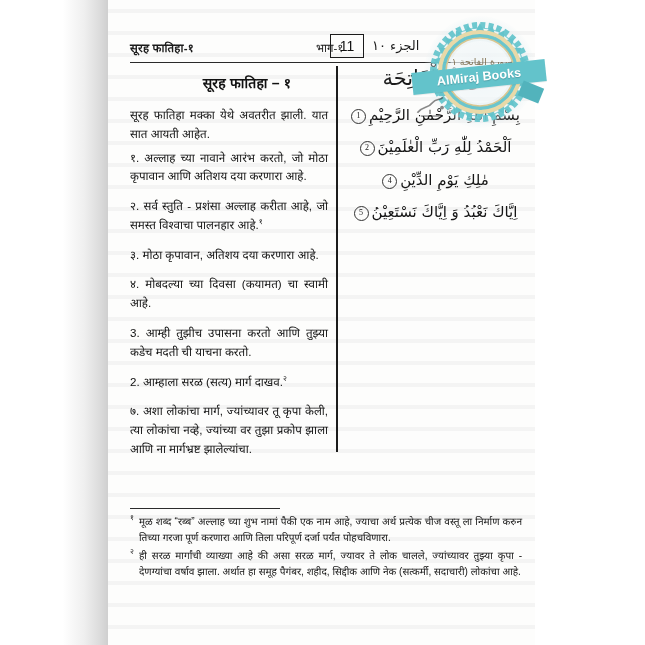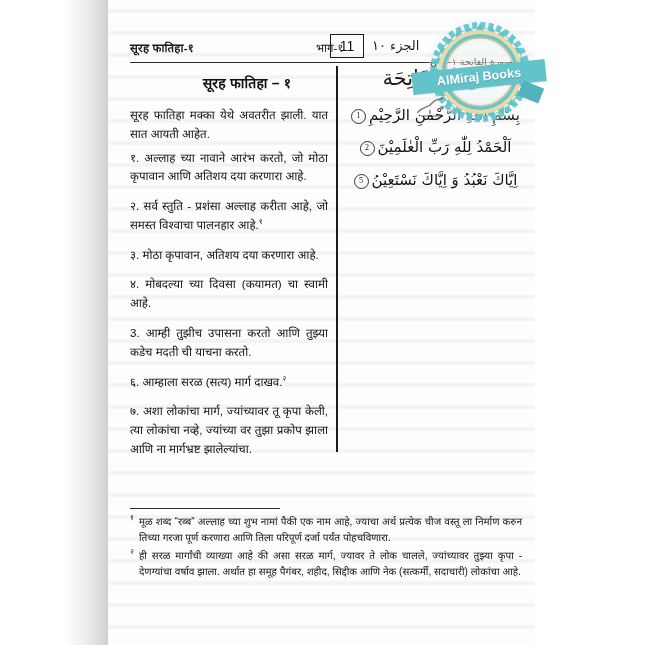--- a/index.html
+++ b/index.html
@@ -184,27 +184,28 @@
 
       <div class="divider"></div>
 
       <div class="mr-col">
         <p class="mr-p intro">सूरह फातिहा मक्का येथे अवतरीत झाली. यात सात आयती आहेत.</p>
         <p class="mr-p">१. अल्लाह च्या नावाने आरंभ करतो, जो मोठा कृपावान आणि अतिशय दया करणारा आहे.</p>
         <p class="mr-p"><span>२. सर्व स्तुति - प्रशंसा अल्लाह करीता आहे, जो समस्त विश्वाचा पालनहार आहे.</span><span class="fn-sup">१</span></p>
         <p class="mr-p">३. मोठा कृपावान, अतिशय दया करणारा आहे.</p>
         <p class="mr-p">४. मोबदल्या च्या दिवसा (कयामत) चा स्वामी आहे.</p>
         <p class="mr-p">3. आम्ही तुझीच उपासना करतो आणि तुझ्या कडेच मदती ची याचना करतो.</p>
-        <p class="mr-p"><span>६. आम्हाला सरळ (सत्य) मार्ग दाखव.</span><span class="fn-sup">२</span></p>
+        <p class="mr-p"><span>2. आम्हाला सरळ (सत्य) मार्ग दाखव.</span><span class="fn-sup">२</span></p>
         <p class="mr-p">७. अशा लोकांचा मार्ग, ज्यांच्यावर तू कृपा केली, त्या लोकांचा नव्हे, ज्यांच्या वर तुझा प्रकोप झाला आणि ना मार्गभ्रष्ट झालेल्यांचा.</p>
       </div>
 
       <div class="ar-col">
         <p class="ar-v"><span>بِسْمِ اللهِ الرَّحْمٰنِ الرَّحِيْمِ</span><span class="num">1</span></p>
         <p class="ar-v"><span>اَلْحَمْدُ لِلّٰهِ رَبِّ الْعٰلَمِيْنَ</span><span class="num">2</span></p>
+        <p class="ar-v"><span>مٰلِكِ يَوْمِ الدِّيْنِ</span><span class="num">4</span></p>
         <p class="ar-v"><span>اِيَّاكَ نَعْبُدُ وَ اِيَّاكَ نَسْتَعِيْنُ</span><span class="num">5</span></p>
       </div>
 
       <div class="fn-rule"></div>
       <div class="fn-wrap">
         <p class="fn"><span class="mark">१</span><span>मूळ शब्द “रब्ब” अल्लाह च्या शुभ नामां पैकी एक नाम आहे, ज्याचा अर्थ प्रत्येक चीज वस्तू ला निर्माण करुन तिच्या गरजा पूर्ण करणारा आणि तिला परिपूर्ण दर्जा पर्यंत पोहचविणारा.</span></p>
         <p class="fn"><span class="mark">२</span><span>ही सरळ मार्गांची व्याख्या आहे की असा सरळ मार्ग, ज्यावर ते लोक चालले, ज्यांच्यावर तुझ्या कृपा - देणग्यांचा वर्षाव झाला. अर्थात हा समूह पैगंबर, शहीद, सिद्दीक आणि नेक (सत्कर्मी, सदाचारी) लोकांचा आहे.</span></p>
       </div>
 
     </div>

